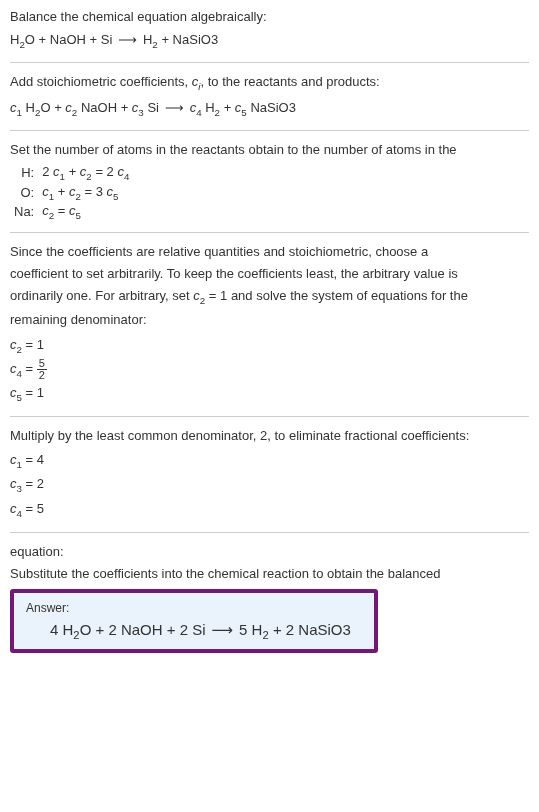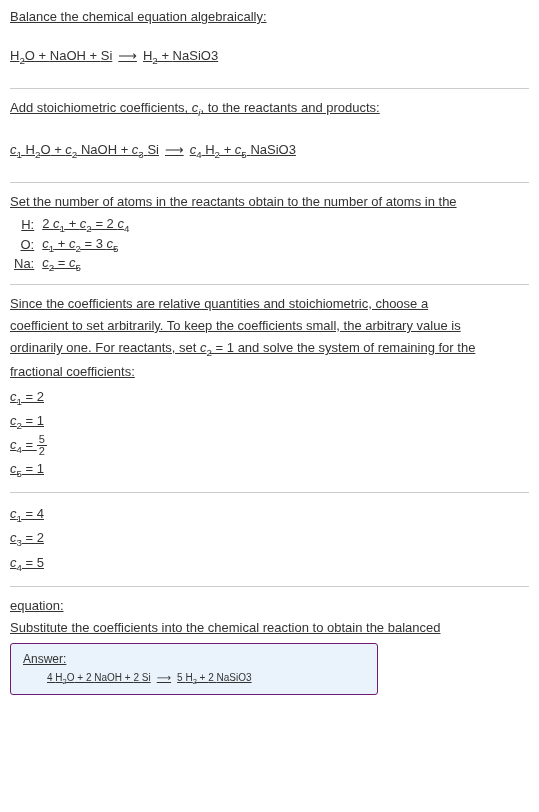--- a/index.html
+++ b/index.html
@@ -10,31 +10,30 @@
     body {
       font-family: -apple-system, BlinkMacSystemFont, 'Segoe UI', Arial, sans-serif;
       font-size: 13px;
       color: #333;
       background: #fff;
       width: 539px;
       padding: 8px 10px;
     }
     .section {
       margin-bottom: 6px;
-      text-decoration: underline;
     }
     hr {
       border: none;
       border-top: 1px solid #ccc;
       margin: 10px 0;
     }
     .equation {
       font-size: 13px;
       line-height: 1.6;
-      margin: 20px 0;
+      margin: 4px 0;
     }
     sub {
       font-size: 0.75em;
       vertical-align: sub;
     }
     .italic {
       font-style: italic;
     }
     .arrow {
       margin: 0 6px;
@@ -69,34 +68,34 @@
     }
     .frac .den {
       display: block;
       padding: 0 2px;
     }
     .coeff-list {
       margin: 2px 0;
       line-height: 1.7;
     }
     .answer-box {
-      border: 1px solid #701a75;
+      border: 4px solid #701a75;
       border-radius: 3px;
       background: #eaf3fb;
       padding: 8px 12px;
       width: 368px;
       margin-top: 6px;
     }
     .answer-label {
       font-size: 12px;
       margin-bottom: 6px;
     }
     .answer-content {
       padding-left: 24px;
-      font-size: 10px;
+      font-size: 15px;
     }
     .paragraph {
       line-height: 1.4;
       margin-bottom: 4px;
     }
   </style>
 </head>
 <body>
 
 <div class="section">
@@ -134,34 +133,34 @@
       <div class="table-cell label">Na:</div>
       <div class="table-cell"><span></span><span class="italic">c</span><sub>2</sub><span> = </span><span class="italic">c</span><sub>5</sub></div>
     </div>
   </div>
 </div>
 
 <hr>
 
 <div class="section">
   <div class="paragraph">Since the coefficients are relative quantities and stoichiometric, choose a</div>
-  <div class="paragraph">coefficient to set arbitrarily. To keep the coefficients small, the arbitrary value is</div>
-  <div class="paragraph"><span>ordinarily one. For reactants, set </span><span class="italic">c</span><sub>2</sub><span> = 1</span><span> and solve the system of remaining for the</span></div>
-  <div class="paragraph">fractional coefficients:</div>
+  <div class="paragraph">coefficient to set arbitrarily. To keep the coefficients least, the arbitrary value is</div>
+  <div class="paragraph"><span>ordinarily one. For arbitrary, set </span><span class="italic">c</span><sub>2</sub><span> = 1</span><span> and solve the system of equations for the</span></div>
+  <div class="paragraph">remaining denominator:</div>
   <div class="coeff-list">
-    <div><span class="italic">c</span><sub>1</sub><span> = 2</span></div>
     <div><span class="italic">c</span><sub>2</sub><span> = 1</span></div>
     <div><span class="italic">c</span><sub>4</sub><span> = </span><span class="frac"><span class="num">5</span><span class="den">2</span></span></div>
     <div><span class="italic">c</span><sub>5</sub><span> = 1</span></div>
   </div>
 </div>
 
 <hr>
 
 <div class="section">
+  <div class="paragraph">Multiply by the least common denominator, 2, to eliminate fractional coefficients:</div>
   <div class="coeff-list">
     <div><span class="italic">c</span><sub>1</sub><span> = 4</span></div>
     <div><span class="italic">c</span><sub>3</sub><span> = 2</span></div>
     <div><span class="italic">c</span><sub>4</sub><span> = 5</span></div>
   </div>
 </div>
 
 <hr>
 
 <div class="section">

